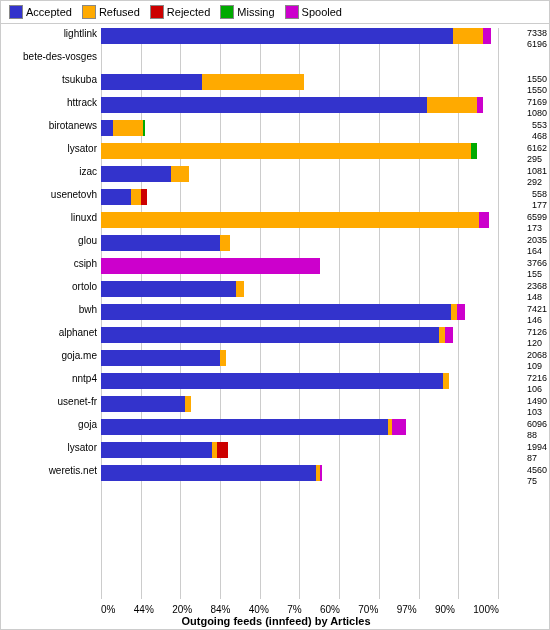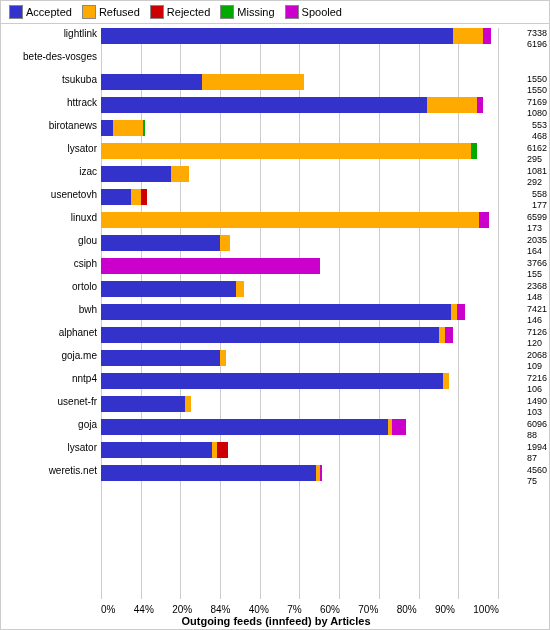--- a/index.html
+++ b/index.html
@@ -341,19 +341,19 @@
 
     <div class="x-axis">
     <span>0%</span>
         <span>44%</span>
         <span>20%</span>
         <span>84%</span>
         <span>40%</span>
         <span>7%</span>
         <span>60%</span>
         <span>70%</span>
-        <span>80%</span>
+        <span>97%</span>
         <span>90%</span>
         <span>100%</span>
       </div>
     <div class="x-axis-label">Outgoing feeds (innfeed) by Articles</div>
   </div>
 </div>
 
 </body></html>

